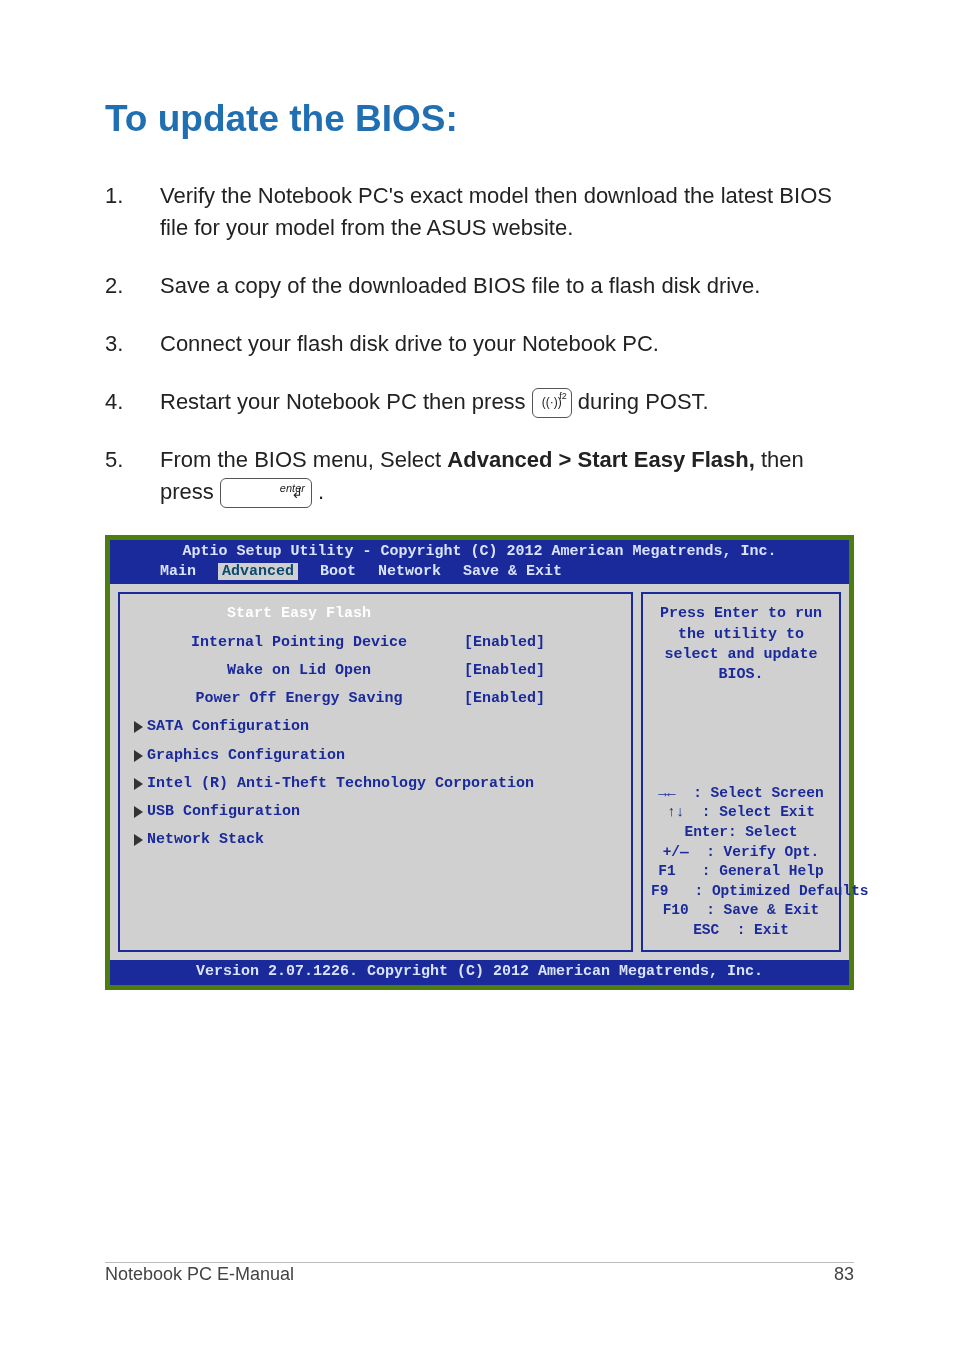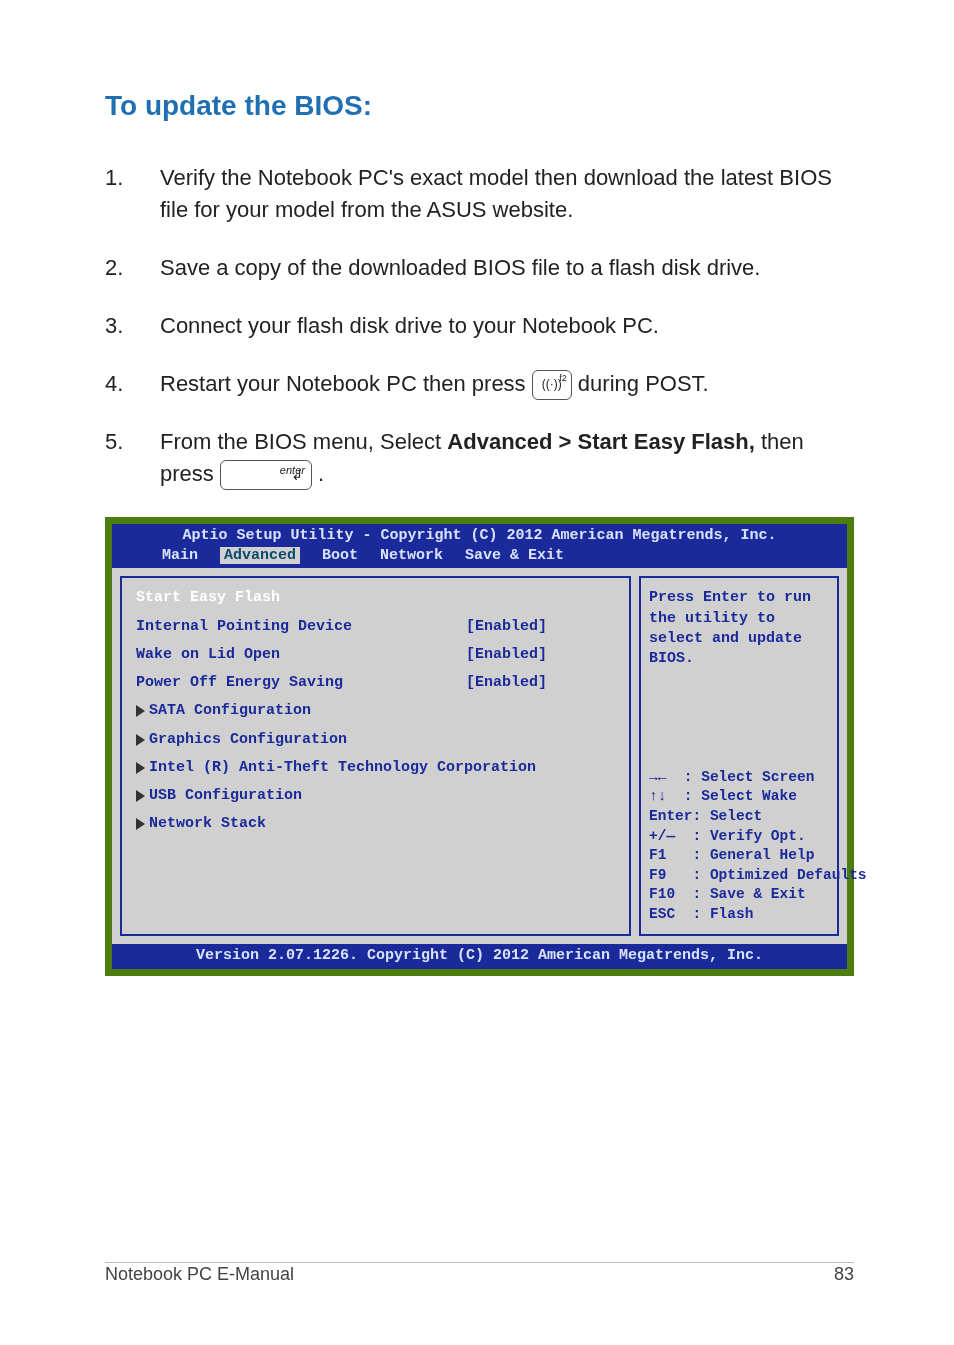--- a/index.html
+++ b/index.html
@@ -8,22 +8,23 @@
     height: 1345px;
     background: #ffffff;
     font-family: -apple-system, "Segoe UI", Arial, sans-serif;
     color: #222;
     position: relative;
     padding: 90px 100px 0 105px;
   }
   .heading {
     color: #1f6fb2;
     font-weight: 700;
-    font-size: 28px;
+    font-size: 37px;
     margin-bottom: 40px;
+    margin-top: 8px;
   }
   .steps { list-style: none; }
   .step {
     display: flex;
     align-items: flex-start;
     font-size: 22px;
     line-height: 1.45;
     margin-bottom: 26px;
   }
   .step-num {
@@ -47,21 +48,21 @@
   .key-f2 .wifi { font-size: 12px; }
   .key-f2 .sup { position: absolute; top: 1px; right: 4px; font-size: 9px; }
   .key-enter { width: 92px; }
   .key-enter .lbl { font-size: 11px; font-style: italic; position: absolute; top: 2px; right: 6px; }
   .key-enter .arr { position: absolute; bottom: 4px; right: 8px; font-size: 14px; }
   .bold { font-weight: 700; }
 
   
   .bios {
     margin-top: 27px;
-    border: 7px solid #4d7c0f;
+    border: 5px solid #4d7c0f;
     font-family: "Courier New", monospace;
     font-size: 15px;
     font-weight: bold;
     line-height: 1.35;
   }
   .bios-titlebar {
     background: #1a2a9a;
     color: #d9e3ff;
     text-align: center;
     padding: 2px 0 0 0;
@@ -75,20 +76,21 @@
   .tab-active {
     background: #d0d0d0;
     color: #0c4a6e;
     padding: 0 4px;
   }
   .bios-body {
     background: #d0d0d0;
     padding: 8px;
     display: flex;
     gap: 8px;
+    text-align: center;
   }
   .bios-left {
     flex: 1;
     border: 2px solid #1a2a9a;
     padding: 10px 14px;
     color: #1a2a9a;
     min-height: 360px;
   }
   .bios-row { display: flex; margin-bottom: 8px; }
   .bios-row .k { width: 330px; }
@@ -224,27 +226,27 @@
       </div>
       <div class="arrow-li">
         <span class="tri"></span>
         <span>Network Stack</span>
       </div>
     </div>
     <div class="bios-right">
       <div class="help-top">Press Enter to run the utility to select and update BIOS.</div>
       <div class="help-bottom">
         <div>→←  : Select Screen</div>
-        <div>↑↓  : Select Wake</div>
+        <div>↑↓  : Select Exit</div>
         <div>Enter: Select</div>
         <div>+/—  : Verify Opt.</div>
         <div>F1   : General Help</div>
         <div>F9   : Optimized Defaults</div>
         <div>F10  : Save &amp; Exit</div>
-        <div>ESC  : Flash</div>
+        <div>ESC  : Exit</div>
       </div>
     </div>
   </div>
   <div class="bios-footer">Version 2.07.1226. Copyright (C) 2012 American Megatrends, Inc.</div>
 </div>
 
 <div class="page-footer">
   <span>Notebook PC E-Manual</span>
   <span>83</span>
 </div>

